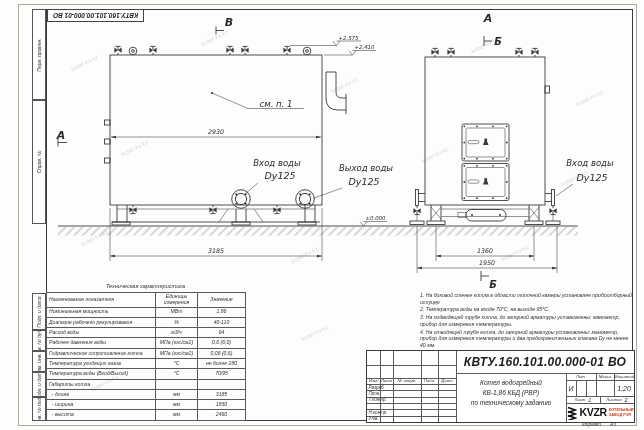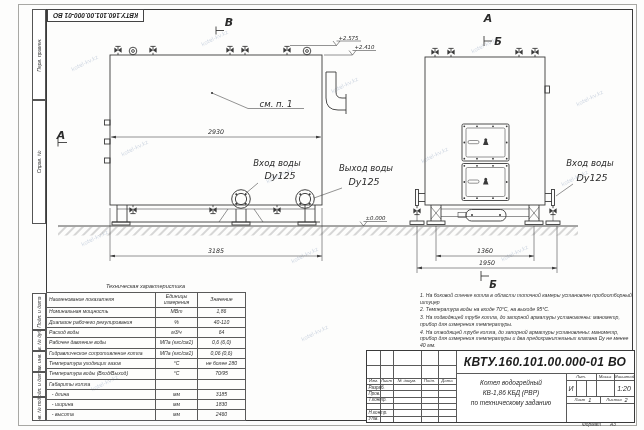--- a/index.html
+++ b/index.html
@@ -476,20 +476,32 @@
 
     <div class="sheetcell" style="left:199px;top:45px;width:34px;height:7px">
       <span class="sl">Лист</span>
       <span class="sv">1</span>
     </div>
     <div class="sheetcell" style="left:233px;top:45px;width:34px;height:7px">
       <span class="sl">Листов</span>
       <span class="sv">2</span>
     </div>
 
+    <div class="logo">
+      <svg width="11" height="14" viewBox="0 0 11 14">
+        <path d="M2,1.5 L9,4 L2,6.5" style="fill:none;stroke:#101010;stroke-width:1.6"></path>
+        <path d="M2,5.5 L9,8 L2,10.5" style="fill:none;stroke:#101010;stroke-width:1.6"></path>
+        <path d="M2,9.5 L9,12 L2,14.5" style="fill:none;stroke:#101010;stroke-width:1.6"></path>
+      </svg>
+      <span class="kvzr">KVZR</span>
+      <span class="redtxt">
+        <div>КОТЕЛЬНЫЙ</div>
+        <div>ЗАВОД РЭП</div>
+      </span>
+    </div>
   </div>
 
   <div class="fmt">
     <span>Формат</span>
     <span>А3</span>
   </div>
 
 </div>
 
 </body></html>

